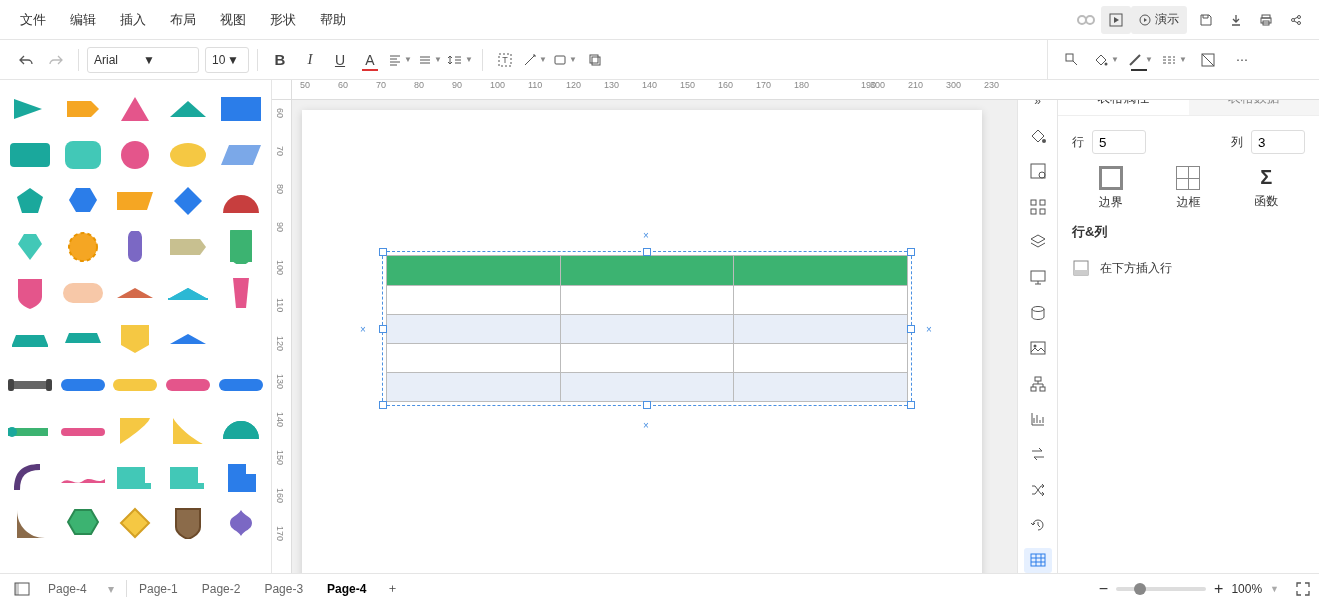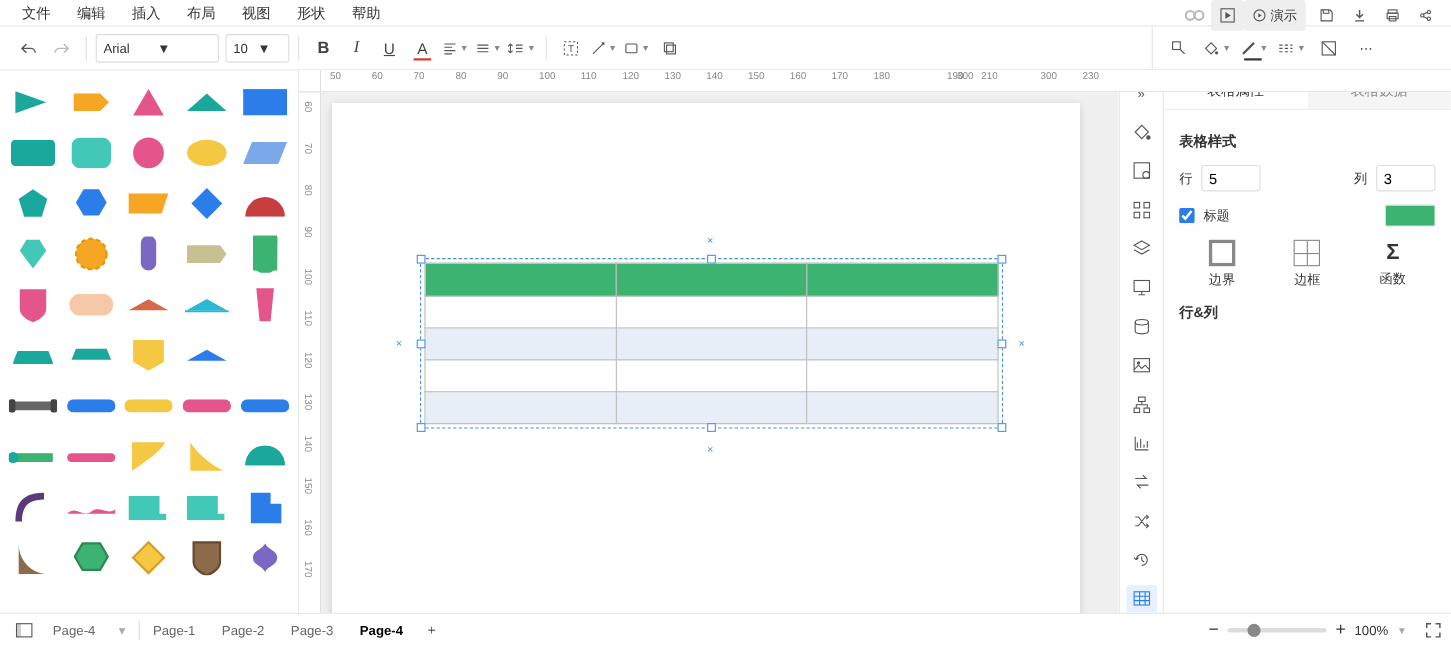--- a/index.html
+++ b/index.html
@@ -1,32 +1,32 @@
 <!DOCTYPE html>
 <html><head>
 <meta charset="utf-8">
 <style>
 *{box-sizing:border-box;margin:0;padding:0;font-family:"Microsoft YaHei",Arial,sans-serif}
 body{width:1319px;height:597px;overflow:hidden;background:#fff;font-size:12px;color:#333}
-.menubar{height:24px;border-bottom:1px solid #e5e5e5;display:flex;padding:0 8px}
+.menubar{height:40px;border-bottom:1px solid #e5e5e5;display:flex;align-items:center;padding:0 8px}
 .menubar .menu-item{padding:0 12px;height:100%;display:flex;align-items:center;cursor:pointer;font-size:13px}
 .menubar .spacer{flex:1}
 .menubar .right-icon{width:30px;height:28px;display:flex;align-items:center;justify-content:center;cursor:pointer;color:#555;border-radius:3px}
 .menubar .right-icon.boxed{background:#eee}
 .menubar .present{display:flex;align-items:center;background:#eee;padding:0 8px;border-radius:3px;margin-right:4px;height:28px;cursor:pointer}
 .toolbar{height:40px;border-bottom:1px solid #e5e5e5;display:flex;align-items:stretch}
 .left-top{width:272px;border-right:1px solid #e5e5e5;display:flex;align-items:center;padding:0 10px}
 .left-top .title{flex:1;font-size:13px;font-weight:bold;margin-left:6px}
 .left-top .ico{width:20px;display:flex;justify-content:center;cursor:pointer;color:#555}
 .tool-main{flex:1;display:flex;align-items:center;padding:0 12px;gap:2px}
 .tool-btn{width:28px;height:28px;display:flex;align-items:center;justify-content:center;cursor:pointer;color:#444;border-radius:3px;position:relative}
 .tool-btn .drop{font-size:8px;margin-left:2px;color:#888}
 .sep{width:1px;height:22px;background:#e0e0e0;margin:0 6px}
 .font-select{border:1px solid #ddd;height:26px;width:112px;display:flex;align-items:center;padding:0 6px;border-radius:3px;cursor:pointer}
-.size-select{border:1px solid #ddd;height:26px;width:58px;display:flex;align-items:center;padding:0 6px;border-radius:3px;margin-left:4px;cursor:pointer}
+.size-select{border:1px solid #ddd;height:26px;width:44px;display:flex;align-items:center;padding:0 6px;border-radius:3px;margin-left:4px;cursor:pointer}
 .font-select span,.size-select span{flex:1}
 .tool-right{width:272px;border-left:1px solid #e5e5e5;display:flex;align-items:center;padding:0 10px;gap:6px}
 .main{display:flex;height:calc(100% - 74px - 30px)}
 .shapes{width:272px;border-right:1px solid #e5e5e5;overflow-y:auto;padding:10px 6px;position:relative}
 .shapes::-webkit-scrollbar{width:10px}
 .shapes::-webkit-scrollbar-thumb{background:#ccc;border-radius:5px}
 .shapes-grid{display:grid;grid-template-columns:repeat(5,1fr);gap:8px 4px}
 .shape-cell{height:38px;display:flex;align-items:center;justify-content:center}
 .canvas-wrap{flex:1;position:relative;overflow:hidden;display:flex}
 .canvas-area{flex:1;background:#f0f0f0;position:relative;overflow:auto}
@@ -534,21 +534,21 @@
         <span class="tick-h" style="left: 236px;">110</span>
         <span class="tick-h" style="left: 274px;">120</span>
         <span class="tick-h" style="left: 312px;">130</span>
         <span class="tick-h" style="left: 350px;">140</span>
         <span class="tick-h" style="left: 388px;">150</span>
         <span class="tick-h" style="left: 426px;">160</span>
         <span class="tick-h" style="left: 464px;">170</span>
         <span class="tick-h" style="left: 502px;">180</span>
         <span class="tick-h" style="left: 569px;">190</span>
         <span class="tick-h" style="left: 578px;">300</span>
-        <span class="tick-h" style="left: 600px;">210</span>
+        <span class="tick-h" style="left: 616px;">210</span>
         <span class="tick-h" style="left: 654px;">300</span>
         <span class="tick-h" style="left: 692px;">230</span>
       </div>
     <div class="ruler-v" id="ruler-v">
         <span class="tick-v" style="top: 8px;">60</span>
         <span class="tick-v" style="top: 46px;">70</span>
         <span class="tick-v" style="top: 84px;">80</span>
         <span class="tick-v" style="top: 122px;">90</span>
         <span class="tick-v" style="top: 160px;">100</span>
         <span class="tick-v" style="top: 198px;">110</span>
@@ -689,49 +689,49 @@
           </svg>
         </div>
     </div>
 
     <div class="panel">
       <div class="panel-tabs">
         <div class="panel-tab">表格属性</div>
         <div class="panel-tab inactive">表格数据</div>
       </div>
       <div class="panel-body">
-        <div class="sect-title">表格样式</div>
         <div class="row">
           <label>行</label>
           <input class="num-input" value="5" style="">
           <div class="spacer"></div>
           <label>列</label>
           <input class="num-input" value="3" style="">
-        </div>
-        <div class="row">
-          <input type="checkbox" class="chk" checked="" style="">
-          <label>标题</label>
-          <div class="spacer"></div>
-          <div class="color-sw" style="background:#3cb371"></div>
         </div>
         <div class="tri-btns">
           <div class="t">
               <div class="ic" style="border-width:3px"></div>
               <div>边界</div>
             </div>
           <div class="t">
               <div class="ic" style="background:linear-gradient(#888,#888) center/1px 100% no-repeat,linear-gradient(#888,#888) center/100% 1px no-repeat;border:1px solid #888"></div>
               <div>边框</div>
             </div>
           <div class="t">
               <div style="font-size:20px;font-weight:bold;margin-bottom:4px">Σ</div>
               <div>函数</div>
             </div>
         </div>
         <div class="sect-title">行&amp;列</div>
+        <div class="rowcol-item">
+          <svg width="18" height="18" viewBox="0 0 18 18">
+              <rect x="2" y="2" width="14" height="14" fill="none" stroke="#888"></rect>
+              <rect x="2" y="11" width="14" height="5" fill="#ccc"></rect>
+            </svg>
+          <span>在下方插入行</span>
+        </div>
       </div>
     </div>
   </div>
 </div>
 
 <div class="statusbar">
   <div class="tool-btn">
       <svg width="16" height="14" viewBox="0 0 16 14">
         <rect x="1" y="1" width="14" height="12" fill="none" stroke="#555"></rect>
         <rect x="1" y="1" width="4" height="12" fill="#555" opacity=".3"></rect>

